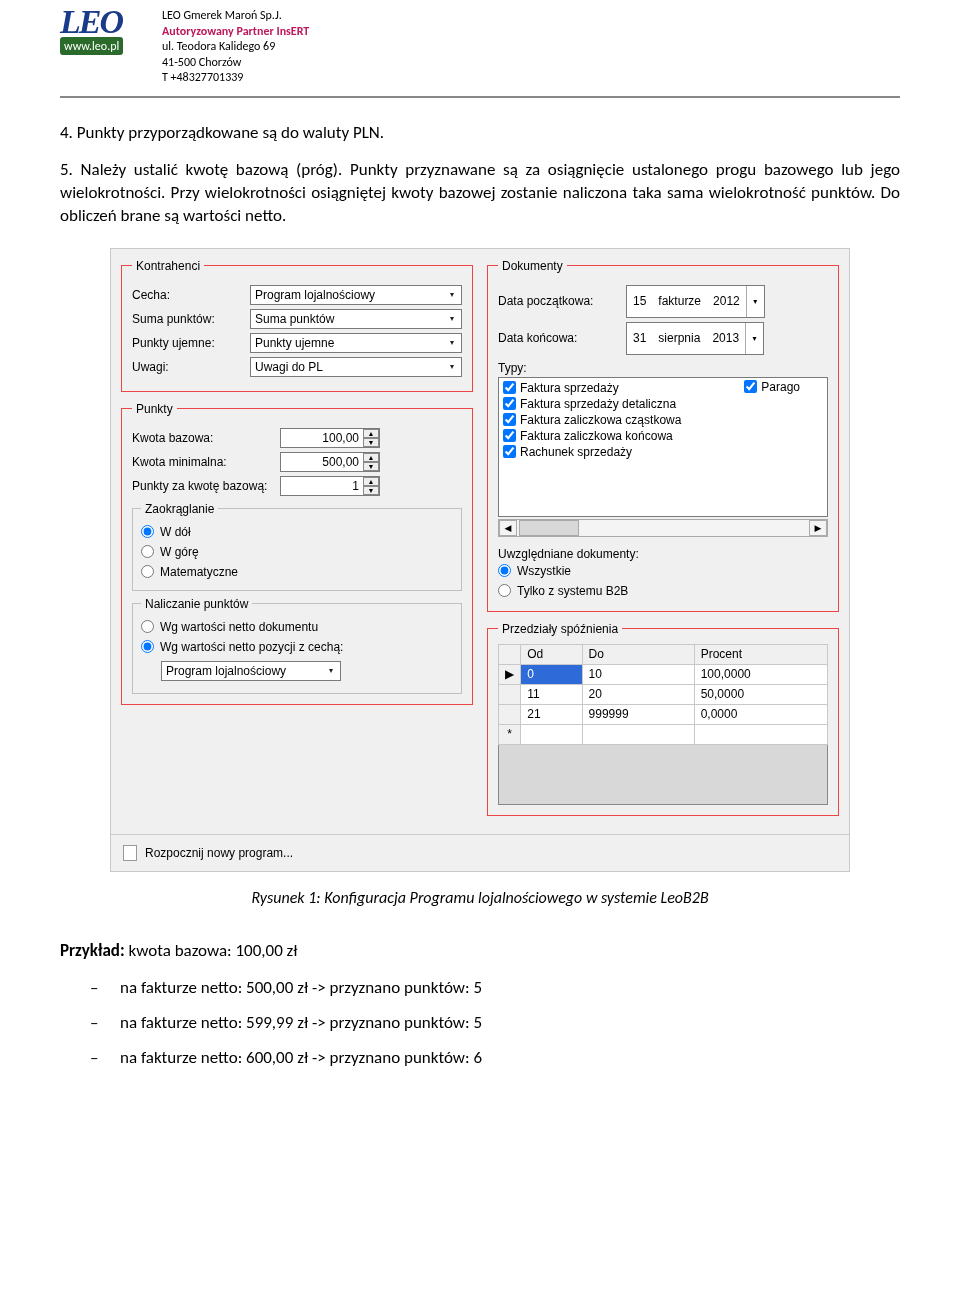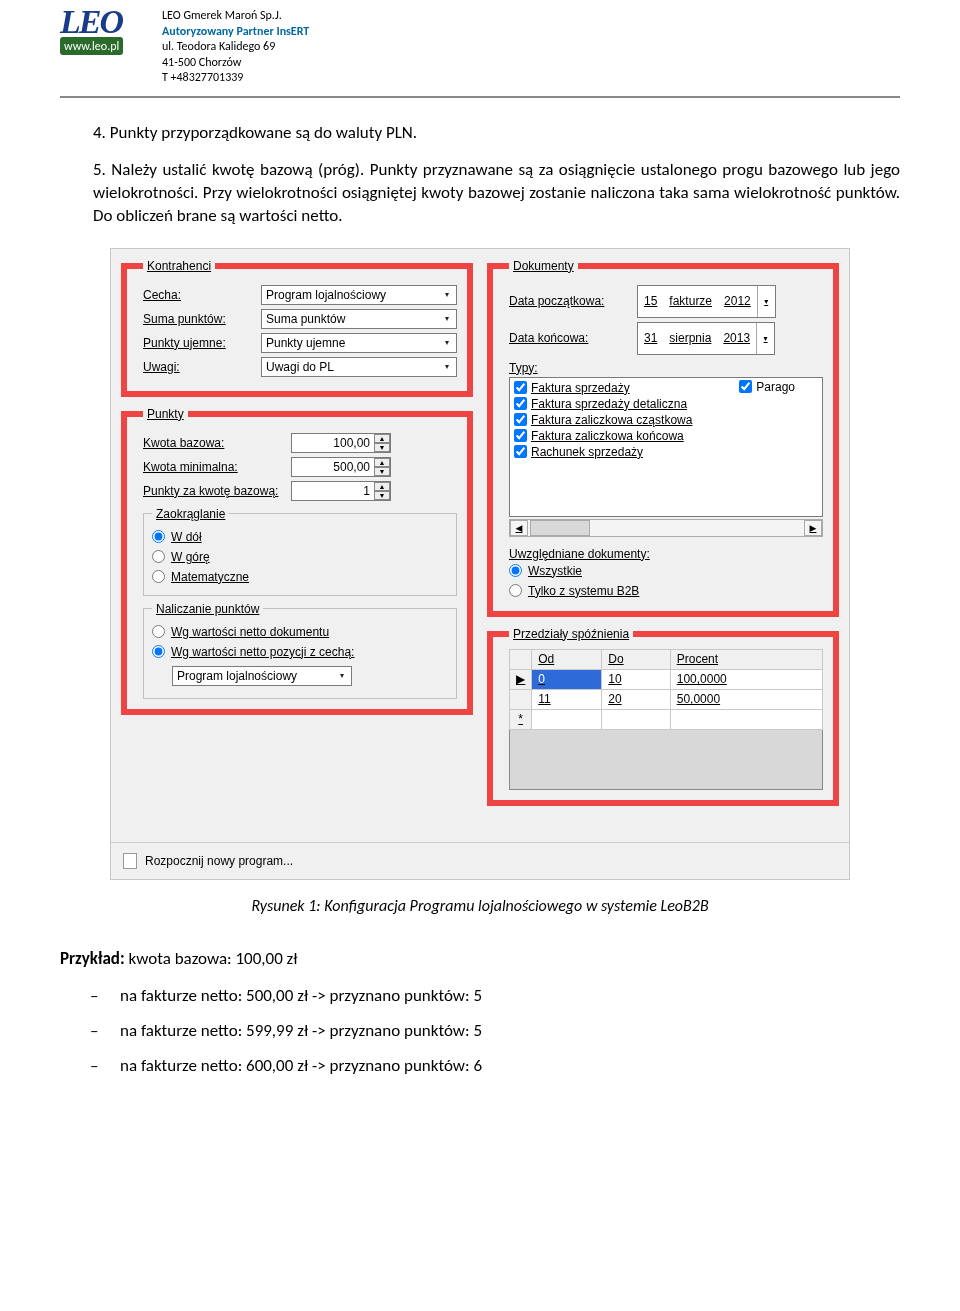--- a/index.html
+++ b/index.html
@@ -31,23 +31,23 @@
   .logo-url {
     background:#2a6a2a;
     color:#fff;
     font-size:12px;
     padding:2px 4px;
     display:inline-block;
     margin-top:2px;
     border-radius:3px;
   }
   .comp-info { font-size: 12px; line-height: 1.3; }
-  .comp-info .line2 { font-weight:700; color:#0369a1;text-align:right; }
+  .comp-info .line2 { font-weight:700; color:#be185d;text-align:right; }
   hr.topline { border:none; border-top:2px solid #888; margin-top:6px; }
-  .body-text { font-size: 17px; line-height: 1.35; text-align: justify; margin-top: 24px; margin-left: 33px; }
+  .body-text { font-size: 17px; line-height: 1.35; text-align: justify; margin-top: 24px; }
   .body-text p { margin: 0 0 14px 0; }
   .caption { font-style: italic; font-size: 16px; text-align:center; margin: 16px 0 30px 0; }
   .example { font-size: 17px; line-height: 1.6; }
   .example-head { margin-bottom: 6px; }
   .example-head b { font-weight:700; }
   .example-list { list-style: none; padding-left: 60px; margin:0; }
   .example-list li { position:relative; padding: 4px 0; }
   .example-list li::before {
     content:"–"; position:absolute; left:-30px;
   }
@@ -57,24 +57,23 @@
   .dlg {
     font-family: Tahoma, Arial, sans-serif;
     font-size: 12px;
     background:#f0f0f0;
     border:1px solid #c8c8c8;
     padding: 10px 10px 0 10px;
     color:#000;
     position:relative;
   }
   fieldset.fs {
-    border:6px solid #ef4444;
+    border:1px solid #ef4444;
     margin:0 0 10px 0;
-    padding: 8px 10px 10px 16px;
-    text-decoration: underline;
+    padding: 8px 10px 10px 10px;
   }
   fieldset.fs > legend { padding:0 4px; font-size:12px; }
   .fs-sub {
     border:1px solid #c0c0c0;
     margin:6px 0 0 0;
     padding:6px 8px 8px 8px;
   }
   .fs-sub > legend { padding:0 4px; font-size:12px; }
   .cols { display:flex; gap:14px; }
   .colL { flex:1; }
@@ -130,21 +129,21 @@
     padding:2px 6px;
     text-align:left;
     height:20px;
   }
   .grid th { background:#f0f0f0; font-weight:400; }
   .grid .rowhdr { width:20px; background:#f0f0f0; text-align:center; }
   .grid .selcell { background:#2f6bd8; color:#fff; }
   .grid-pad { background:#d8d8d8; height:60px; border:1px solid #888; border-top:none; }
   .bottom-link {
     border-top:1px solid #ccc;
-    margin:26px -10px 0 -10px;
+    margin:8px -10px 0 -10px;
     padding:10px 12px;
     background:#f0f0f0;
     display:flex; align-items:center; gap:8px;
     font-size:12px;
   }
   .doc-icon {
     width:14px;height:16px;border:1px solid #999;background:#fff;
     position:relative;
   }
   .typy-label { margin:6px 0 2px 0; }
@@ -369,20 +368,26 @@
                   <td>10</td>
                   <td>100,0000</td>
                 </tr>
                 <tr>
                   <td class="rowhdr"></td>
                   <td>11</td>
                   <td>20</td>
                   <td>50,0000</td>
                 </tr>
                 <tr>
+                  <td class="rowhdr"></td>
+                  <td>21</td>
+                  <td>999999</td>
+                  <td>0,0000</td>
+                </tr>
+                <tr>
                   <td class="rowhdr">*</td>
                   <td></td>
                   <td></td>
                   <td></td>
                 </tr>
               </tbody>
             </table>
             <div class="grid-pad"></div>
           </fieldset>
         </div>

